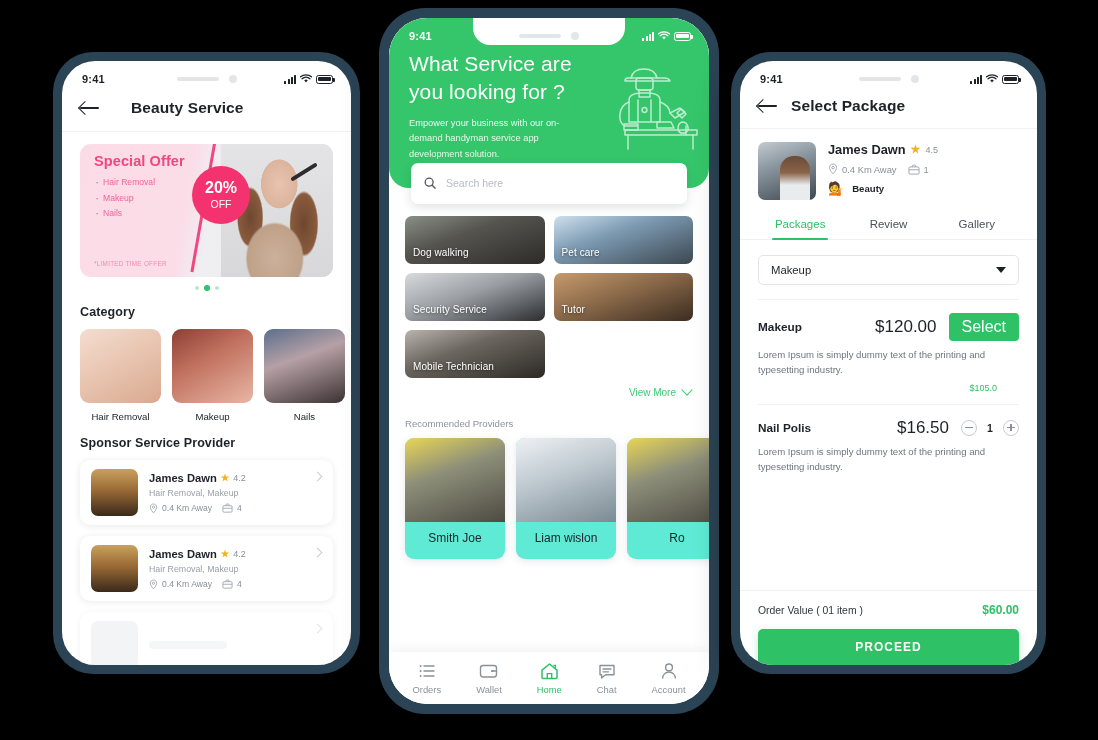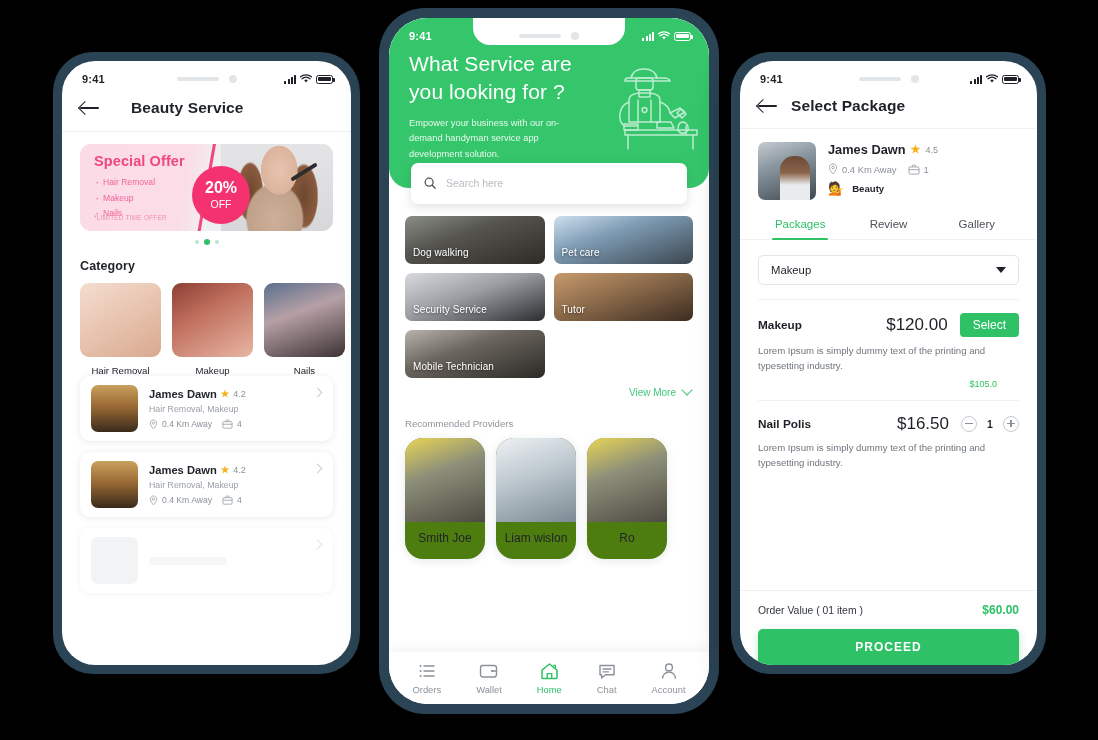--- a/index.html
+++ b/index.html
@@ -60,21 +60,21 @@
     padding: 8px 18px 14px; border-bottom: 1px solid #f0f1f3;
   }
   .back-arrow { width: 20px; height: 16px; position: relative; flex: none; }
   .back-arrow::before { content:""; position:absolute; left:0; top:7px; width:19px; height:1.8px; background:#1e2127; border-radius:2px;}
   .back-arrow::after { content:""; position:absolute; left:0; top:3px; width:9px; height:9px; border-left:1.8px solid #1e2127; border-bottom:1.8px solid #1e2127; transform: rotate(45deg);}
   .p1-title { font-size: 15.5px; font-weight: 600; letter-spacing: .1px; }
 
   .p1-body { flex: 1; overflow: hidden; padding: 0 18px; }
 
   .offer-card {
-    margin-top: 12px; height: 87px; border-radius: 11px; overflow: hidden;
+    margin-top: 12px; height: 133px; border-radius: 11px; overflow: hidden;
     position: relative;
     background: linear-gradient(100deg, #fbdbe6 0%, #fbdde8 42%, #efeff1 52%, #e9e9eb 100%);
   }
   .offer-slash {
     position: absolute; left: 123px; top: -16px; width: 3px; height: 145px;
     background: #f0477f; transform: rotate(10deg);
   }
   .offer-txt { position: absolute; left: 14px; top: 9px; }
   .offer-h { color: #f0477f; font-size: 14.5px; font-weight: 600; letter-spacing: .1px; }
   .offer-list { margin-top: 8px; }
@@ -171,21 +171,21 @@
   .svc.s4 { background: linear-gradient(160deg,#d8dadd 0%, #9a9ea3 45%, #2b2d30 100%); }
   .svc.s5 { background: linear-gradient(160deg,#c79a6c 0%, #8b6a4a 45%, #3b2c20 100%); }
   .svc.s6 { background: linear-gradient(160deg,#b8b3ac 0%, #6b665f 40%, #2c2925 100%); }
 
   .viewmore { display: flex; align-items: center; justify-content: flex-end; gap: 7px;
     color: #3fc97a; font-size: 10px; margin-top: 9px; padding-right: 2px; }
   .chev-d { width: 8px; height: 8px; border-bottom: 1.5px solid #3fc97a; border-right: 1.5px solid #3fc97a; transform: rotate(45deg); margin-top: -4px; }
 
   .rec-title { color: #8e949c; font-size: 9.6px; margin: 20px 0 9px; }
   .rec-row { display: flex; gap: 11px; }
-  .rec-card { width: 80px; border-radius: 18px; overflow: hidden; box-shadow: 0 2px 9px rgba(20,35,55,.11); background:#4d7c0f; flex: none; }
+  .rec-card { width: 100px; border-radius: 9px; overflow: hidden; box-shadow: 0 2px 9px rgba(20,35,55,.11); background:#5eead4; flex: none; }
   .rec-img { height: 84px; }
   .rec-card.r1 .rec-img { background: linear-gradient(160deg,#e8d557 0%, #8d8f79 40%, #4e4a43 100%); }
   .rec-card.r2 .rec-img { background: linear-gradient(160deg,#eef1f3 0%, #c2ccd3 40%, #7b8a93 100%); }
   .rec-card.r3 .rec-img { background: linear-gradient(160deg,#e8d557 0%, #8d8f79 40%, #4e4a43 100%); }
   .rec-name { text-align: center; font-size: 12px; padding: 9px 4px 14px; color: #22252b; white-space: nowrap; }
 
   .tabbar {
     position: absolute; left: 0; right: 0; bottom: 0; height: 52px; background: #fff;
     border-radius: 0 0 38px 38px; display: flex; align-items: center; justify-content: space-around;
     box-shadow: 0 -2px 12px rgba(30,45,65,.07); padding: 0 6px;
@@ -220,21 +220,21 @@
     font-size: 11.3px; color: #1e2127;
   }
   .caret { width: 0; height: 0; border-left: 5px solid transparent; border-right: 5px solid transparent; border-top: 6px solid #1e2127; }
 
   .pkg { border-top: 1px solid #f0f1f3; padding: 13px 0 11px; }
   .pkg:first-of-type { border-top: 1px solid #f0f1f3; }
   .pkg-top { display: flex; align-items: center; }
   .pkg-name { font-size: 11.8px; font-weight: 600; flex: 1; }
   .pkg-price { font-size: 17px; font-weight: 400; margin-right: 12px; }
   .btn-select { background: #2ec166; color: #fff; border: none; border-radius: 4px;
-    font-size: 12px; padding: 5px 13px; font-family: "Liberation Sans", sans-serif; }
+    font-size: 16px; padding: 5px 13px; font-family: "Liberation Sans", sans-serif; }
   .pkg-desc { color: #6f767e; font-size: 9.6px; line-height: 1.55; margin-top: 7px; max-width: 232px; }
   .pkg-alt { text-align: right; color: #2ec166; font-size: 9px; margin-top: 5px; padding-right: 22px; }
   .stepper { display: flex; align-items: center; gap: 9px; }
   .step-btn { width: 16px; height: 16px; border-radius: 50%; border: 1.3px solid #c6cbd1;
     position: relative; background: #fff; }
   .step-btn::before { content:""; position:absolute; left:3.2px; top:6.3px; width:7.4px; height:1.3px; background:#8b9199; }
   .step-btn.plus::after { content:""; position:absolute; left:6.4px; top:3.1px; width:1.3px; height:7.6px; background:#8b9199; }
   .qty { font-size: 10.5px; font-weight: 700; min-width: 8px; text-align: center; }
 
   .p3-foot { border-top: 1px solid #f0f1f3; padding: 12px 18px 0; }
@@ -320,20 +320,21 @@
             <div class="cat">
               <div class="cat-img c2"></div>
               <div class="cat-lbl">Makeup</div>
             </div>
             <div class="cat">
               <div class="cat-img c3"></div>
               <div class="cat-lbl">Nails</div>
             </div>
           </div>
 
+          <div class="sec-title">Sponsor Service Provider</div>
 
           <div class="prov-card">
             <div class="prov-img"></div>
             <div>
               <div class="prov-name">
                 <span>James Dawn</span>
                 <span class="star">★</span>
                 <span class="rate">4.2</span>
               </div>
               <div class="prov-sub">Hair Removal, Makeup</div>

